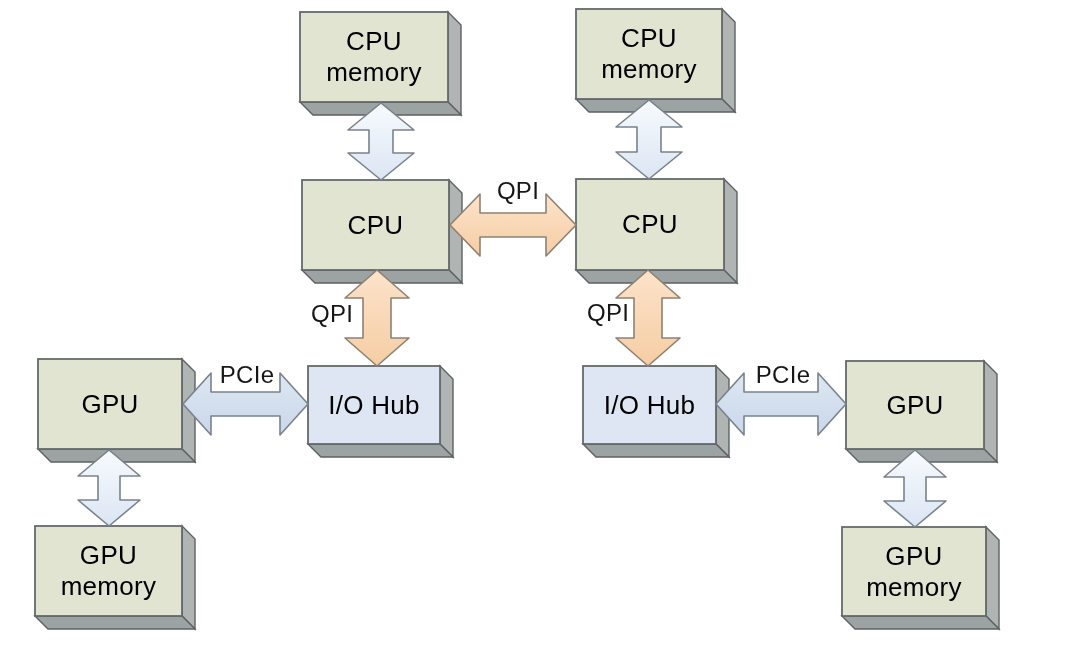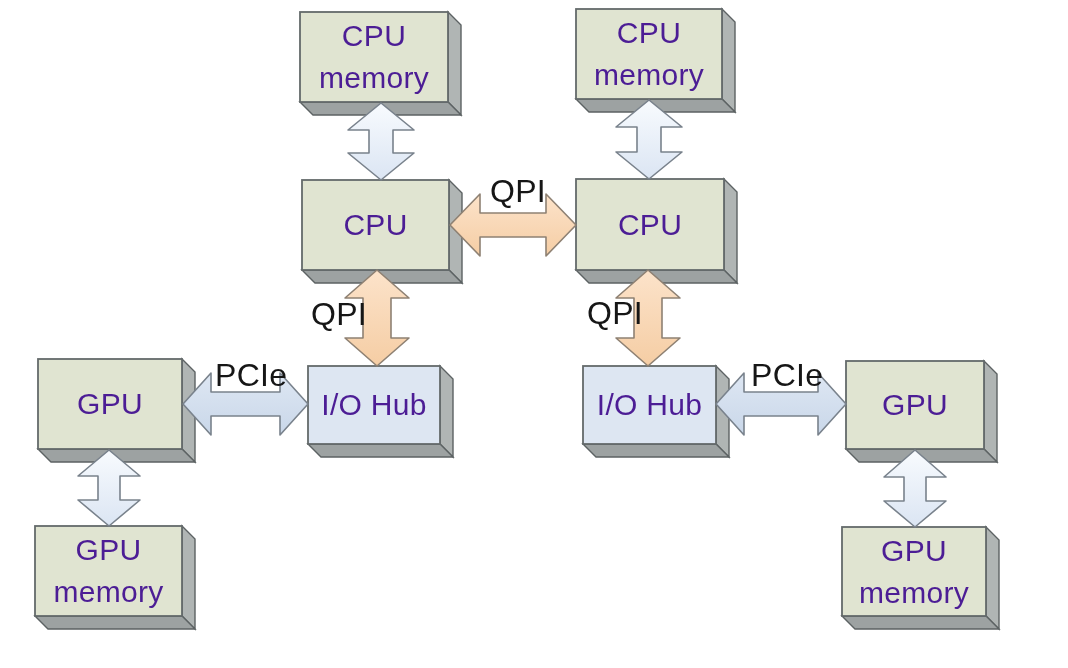--- a/index.html
+++ b/index.html
@@ -20,29 +20,29 @@
     left: 0;
     top: 0;
   }
   .node-label {
     position: absolute;
     display: flex;
     align-items: center;
     justify-content: center;
     text-align: center;
     white-space: pre-line;
-    font-size: 30px;
-    line-height: 42px;
-    color: #4c1d95;
+    font-size: 26px;
+    line-height: 31px;
+    color: #000000;
     letter-spacing: 0.3px;
     pointer-events: none;
   }
   .link-label {
     position: absolute;
-    font-size: 32px;
+    font-size: 24px;
     line-height: 24px;
     color: #161616;
     letter-spacing: 0.3px;
     pointer-events: none;
   }
 </style>
 </head>
 <body>
 
 <div class="canvas">

